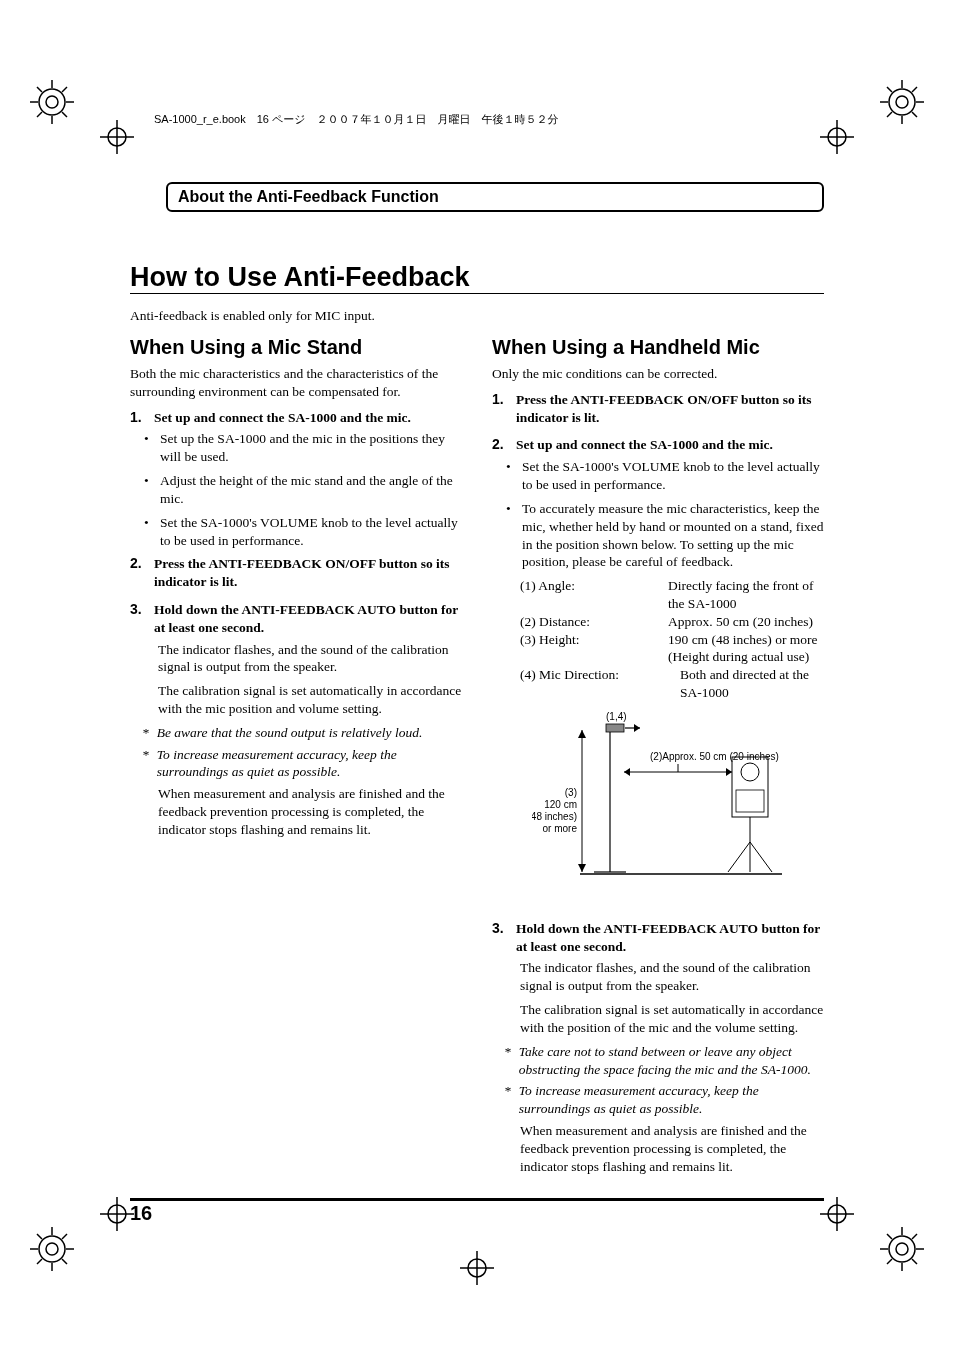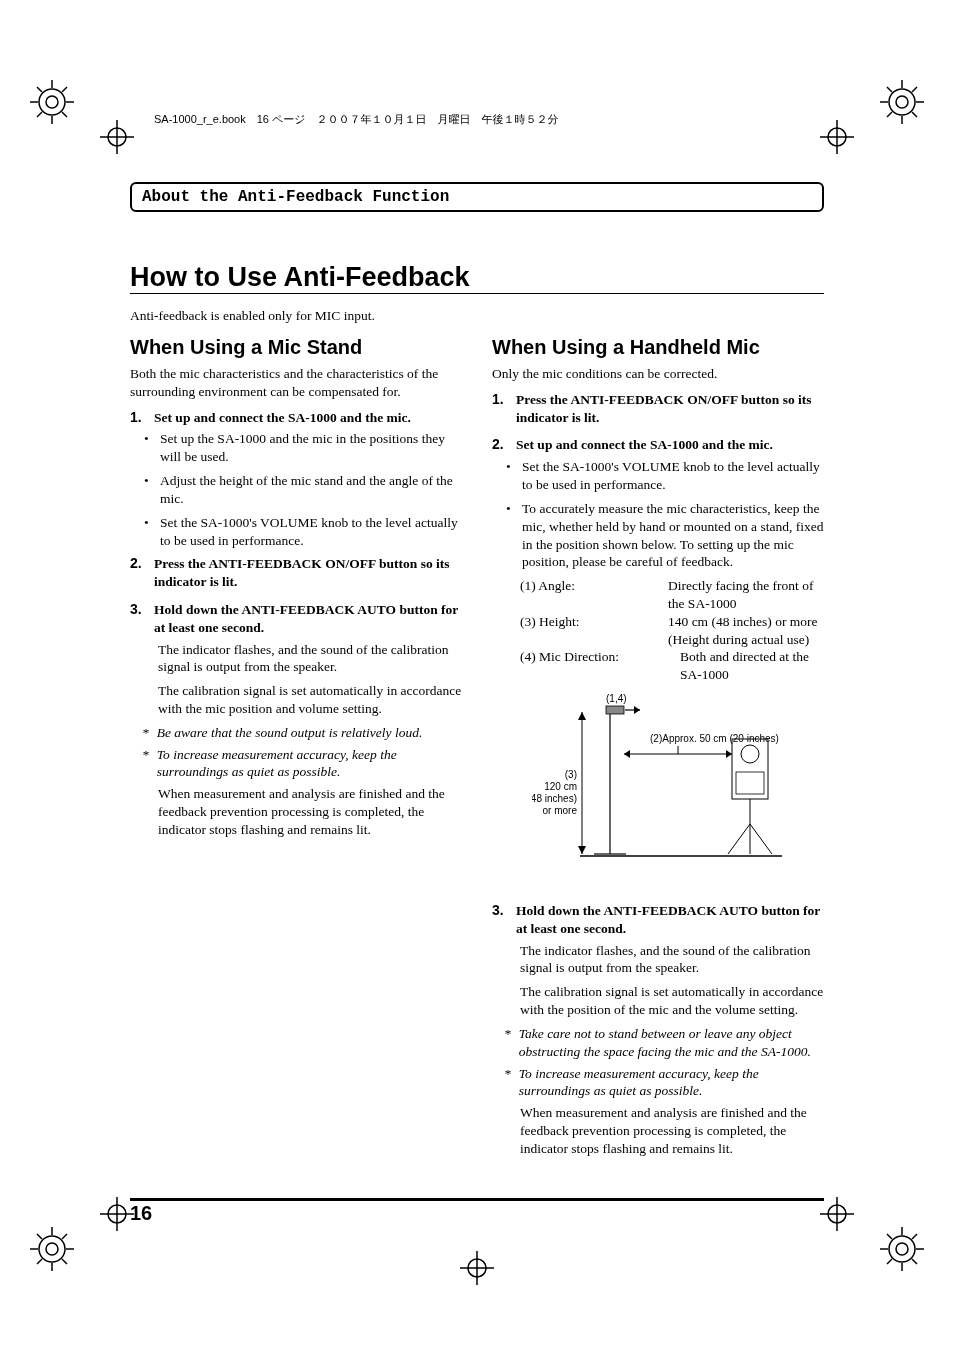--- a/index.html
+++ b/index.html
@@ -48,24 +48,25 @@
   .page {
     position: absolute;
     top: 182px;
     left: 130px;
     width: 694px;
   }
   .title-box {
     border: 2px solid #000;
     border-radius: 6px;
     padding: 4px 10px;
-    font-family: Liberation Mono, monospace;
+    font-family: Liberation Sans, sans-serif;
     font-weight: bold;
     font-size: 16px;
     margin-bottom: 50px;
+    margin-left: 36px;
   }
   .h1 {
     font-family: Arial, Helvetica, sans-serif;
     font-weight: bold;
     font-size: 27px;
     border-bottom: 1.5px solid #000;
     padding-bottom: 0;
     margin-bottom: 14px;
   }
   .intro {
@@ -322,22 +323,26 @@
       <div class="bullet">
           <span class="dot">•</span>
           <span>To accurately measure the mic characteristics, keep the mic, whether held by hand or mounted on a stand, fixed in the position shown below. To setting up the mic position, please be careful of feedback.</span>
         </div>
 
       <div class="spec-row">
           <span class="spec-label">(1) Angle:</span>
           <span>Directly facing the front of the SA-1000</span>
         </div>
       <div class="spec-row">
+          <span class="spec-label">(2) Distance:</span>
+          <span>Approx. 50 cm (20 inches)</span>
+        </div>
+      <div class="spec-row">
           <span class="spec-label">(3) Height:</span>
-          <span>140 cm (48 inches) or more (Height during actual use)</span>
+          <span>190 cm (48 inches) or more (Height during actual use)</span>
         </div>
       <div class="spec-row">
           <span class="spec-label" style="min-width:116px">(4) Mic Direction:</span>
           <span>Both and directed at the SA-1000</span>
         </div>
 
       <div class="diagram">
         <svg width="280" height="190" viewBox="0 0 280 190">
 
           <line x1="78" y1="20" x2="78" y2="160" stroke="#000" stroke-width="1.2"></line>

